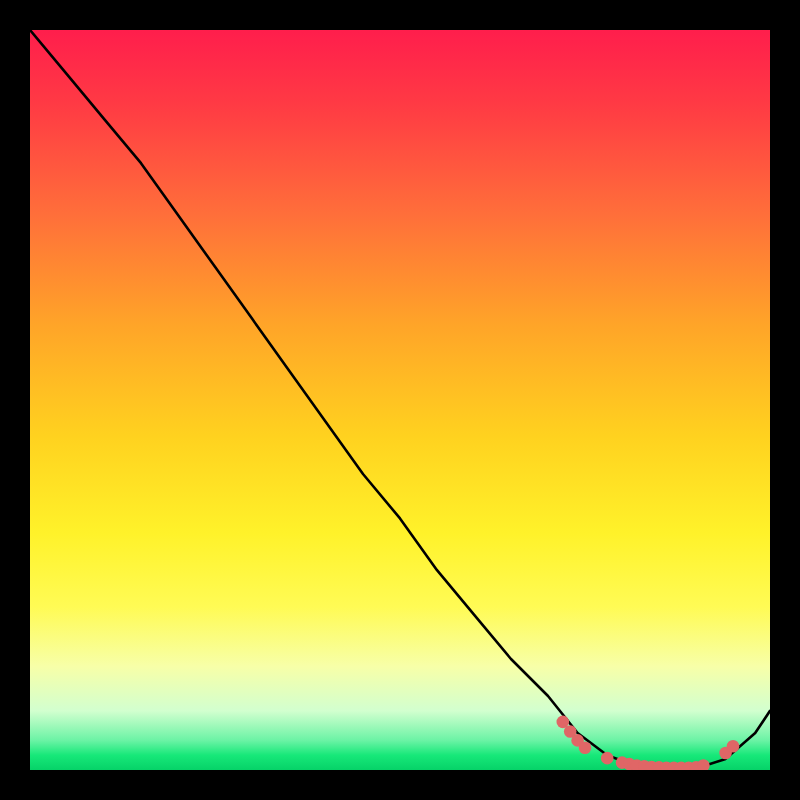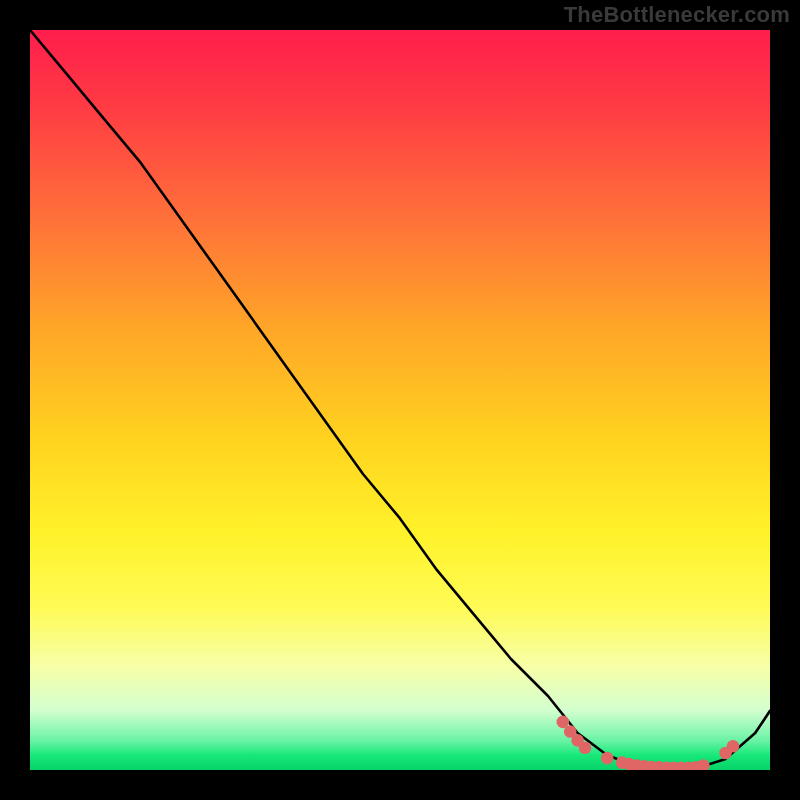--- a/index.html
+++ b/index.html
@@ -54,21 +54,20 @@
     left: 0;
     top: 0;
     width: 740px;
     height: 740px;
   }
 </style>
 </head>
 <body>
 
 <div class="frame">
-  <div class="watermark">TheBottlenecker.com</div>
 
   <div class="plot-area">
     <svg class="svg-layer" viewBox="0 0 100 100" preserveAspectRatio="none">
       <path fill="none" stroke="#000" stroke-width="0.35" stroke-linejoin="round" stroke-linecap="round" d="M0.00 0.00 L5.00 6.00 L10.00 12.00 L15.00 18.00 L20.00 25.00 L25.00 32.00 L30.00 39.00 L35.00 46.00 L40.00 53.00 L45.00 60.00 L50.00 66.00 L55.00 73.00 L60.00 79.00 L65.00 85.00 L70.00 90.00 L74.00 95.00 L78.00 98.00 L82.00 99.50 L86.00 99.80 L90.00 99.80 L94.00 98.50 L98.00 95.00 L100.00 92.00"></path>
       <g>
           <circle cx="72.00" cy="93.50" r="0.85" fill="#e06666"></circle>
           <circle cx="73.00" cy="94.80" r="0.85" fill="#e06666"></circle>
           <circle cx="74.00" cy="96.00" r="0.85" fill="#e06666"></circle>
           <circle cx="75.00" cy="97.00" r="0.85" fill="#e06666"></circle>
           <circle cx="78.00" cy="98.40" r="0.85" fill="#e06666"></circle>

